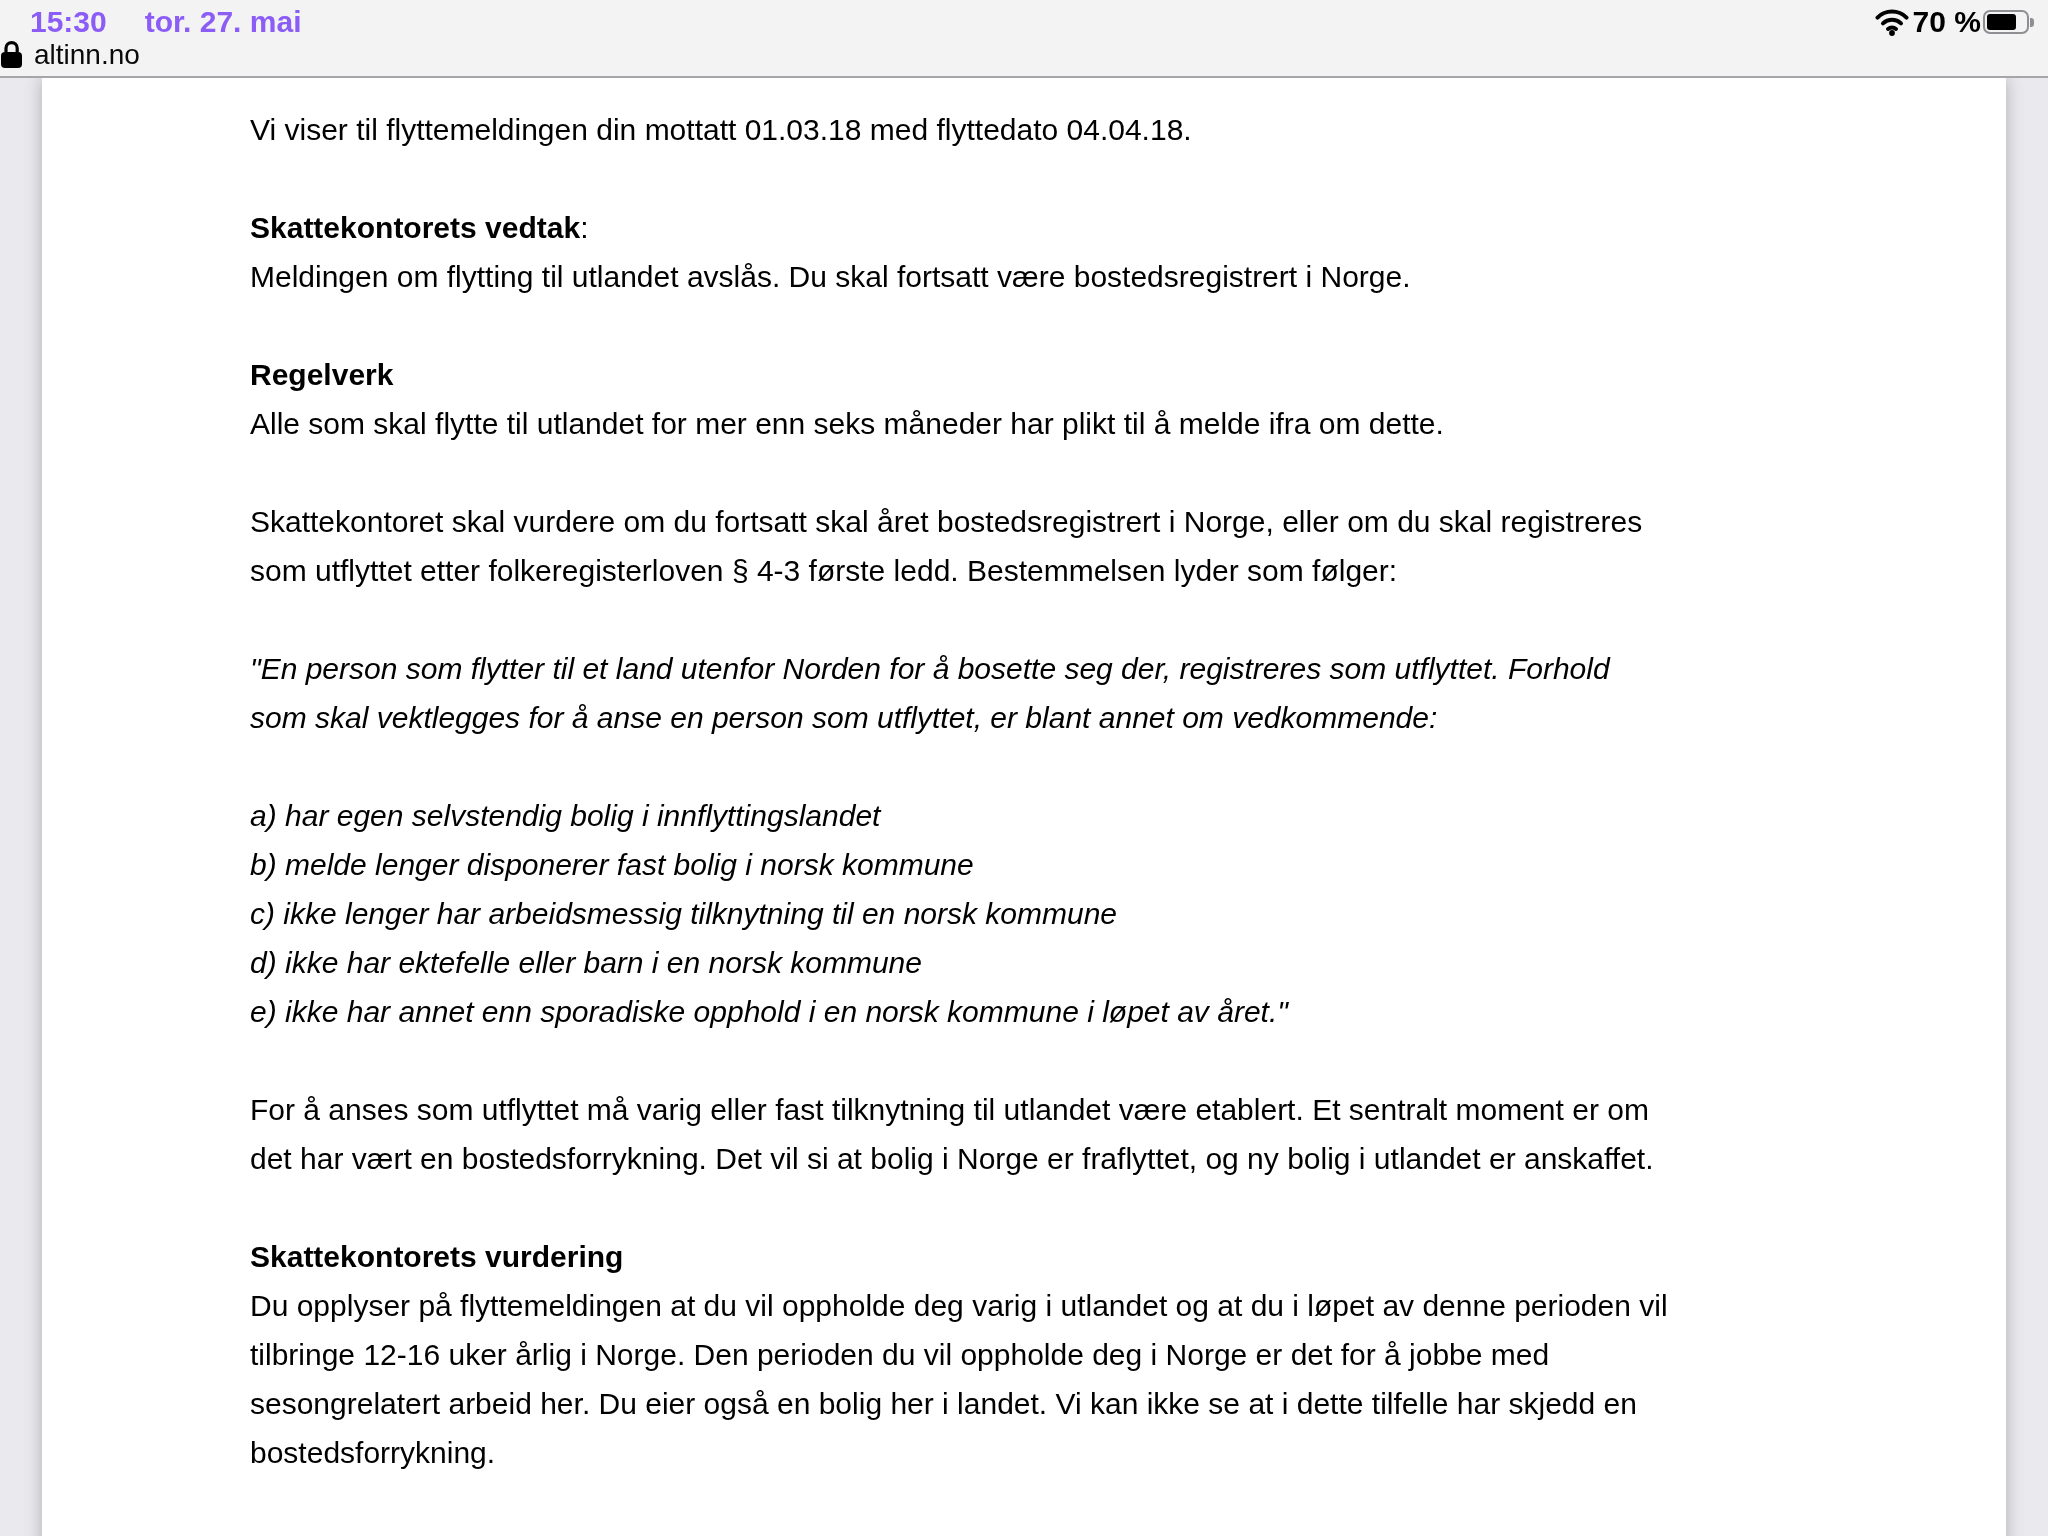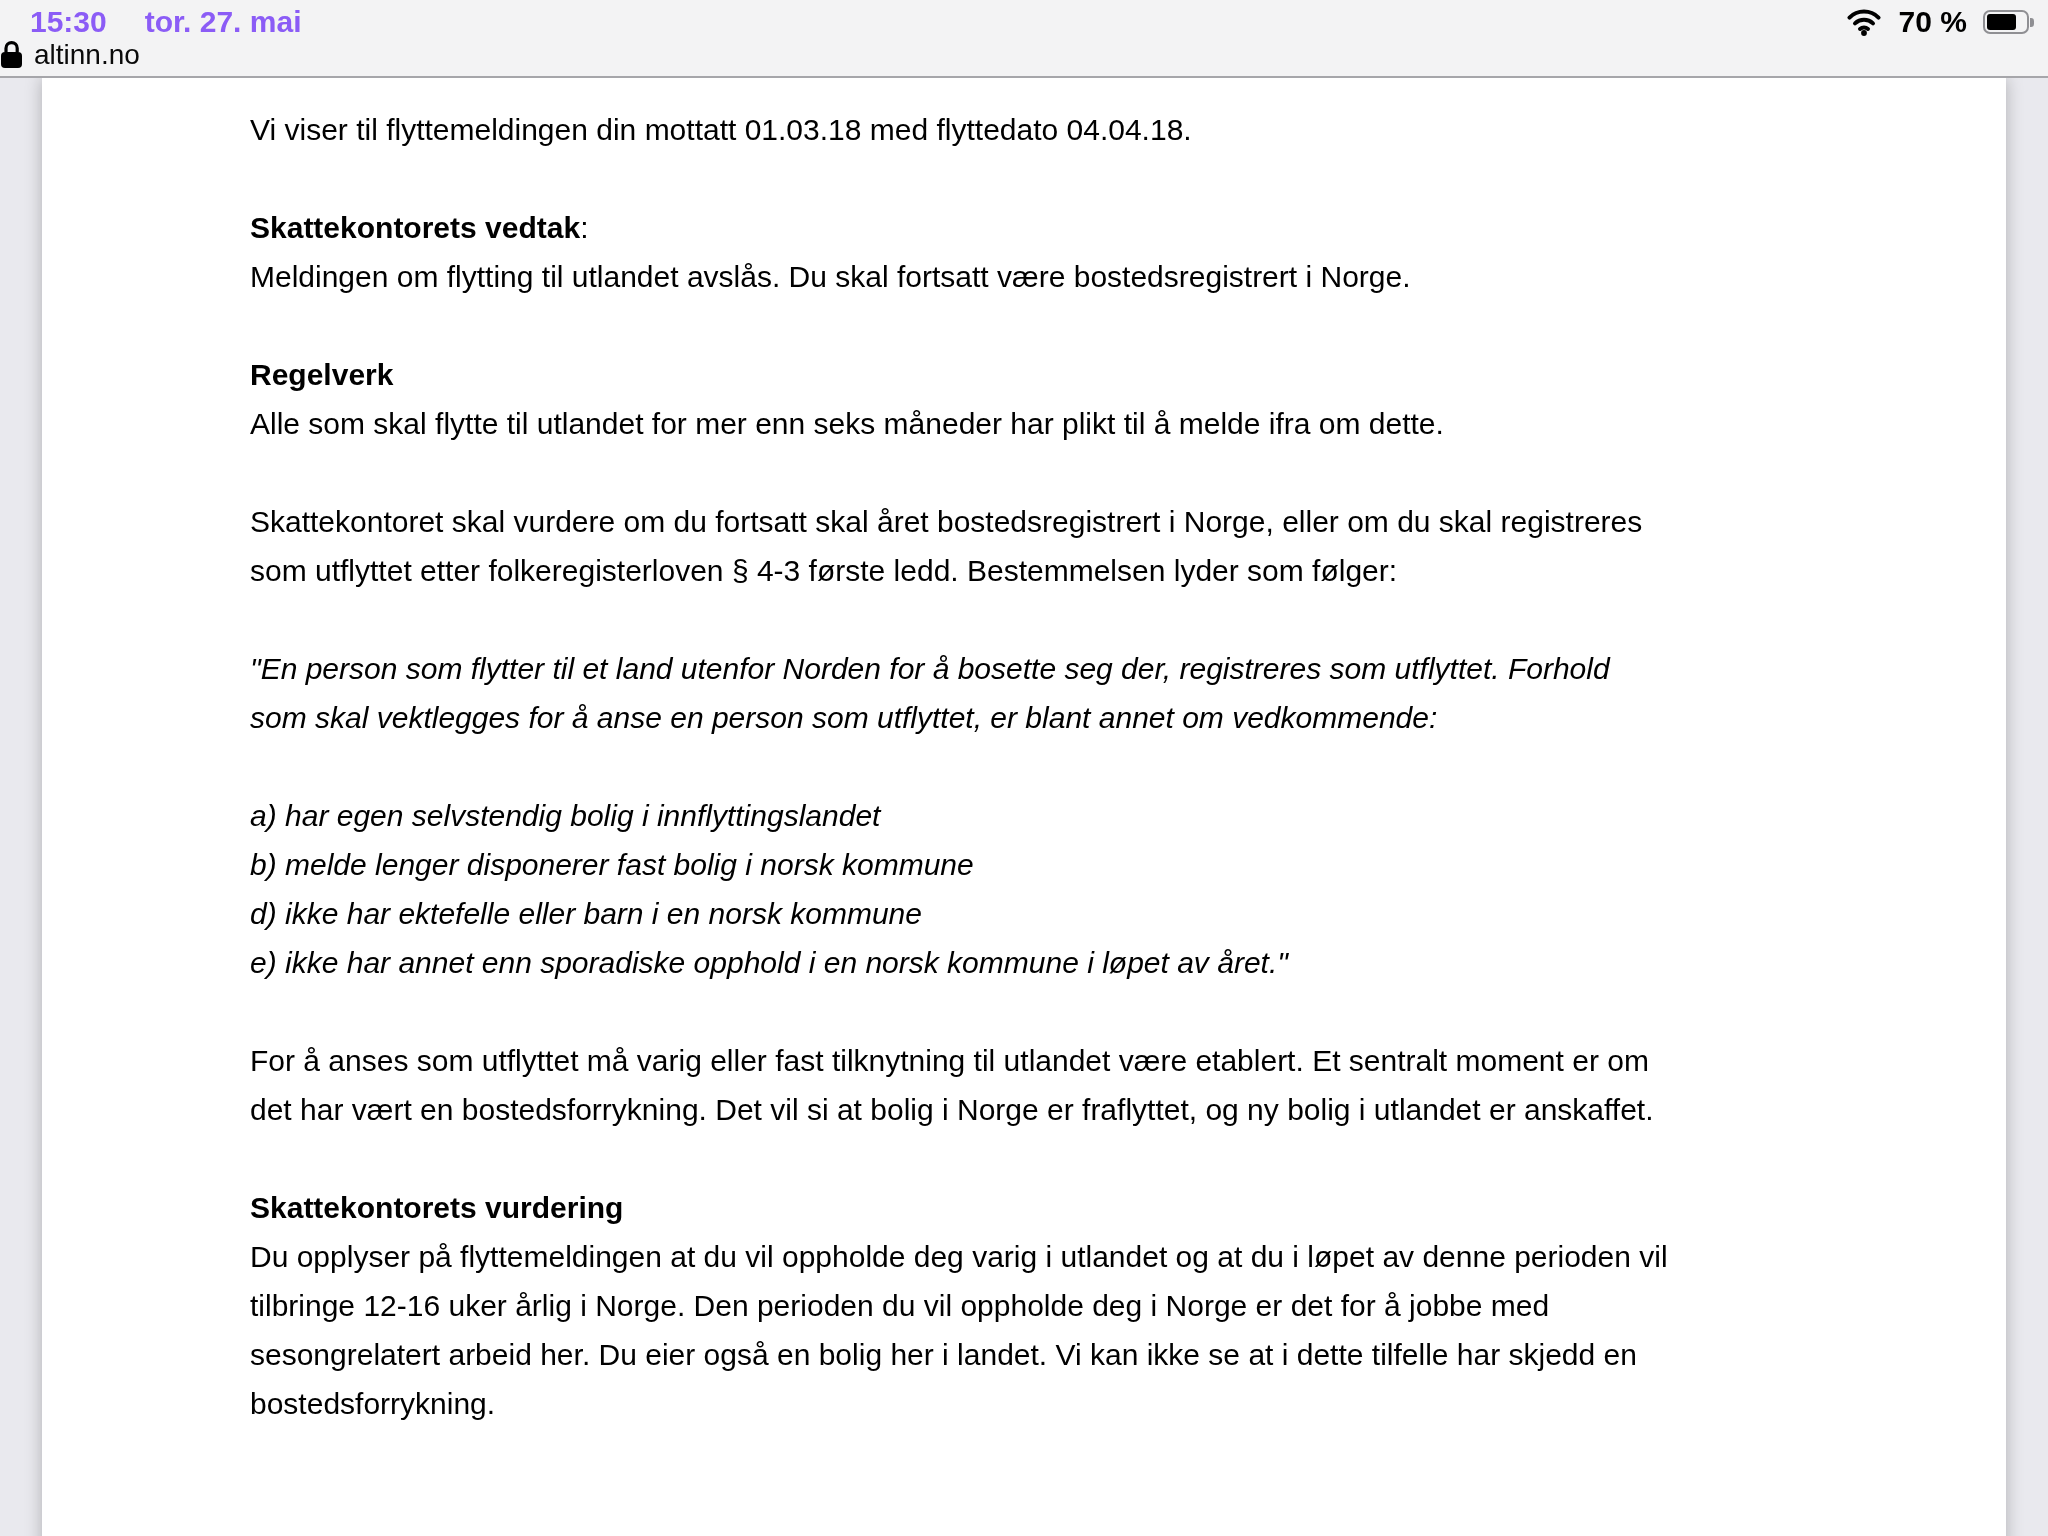--- a/index.html
+++ b/index.html
@@ -12,21 +12,21 @@
   
   .chrome{
     position:absolute;top:0;left:0;width:2048px;height:78px;
     background:#f3f3f4;border-bottom:2px solid #a6a6aa;box-sizing:border-box;z-index:5;
   }
   .status-left{
     position:absolute;left:30px;top:5px;height:34px;display:flex;align-items:center;gap:38px;
     font-size:30px;font-weight:600;color:#8b5cf6;
   }
   .status-right{
-    position:absolute;right:14px;top:5px;height:34px;display:flex;align-items:center;gap:16px;
+    position:absolute;right:14px;top:5px;height:34px;display:flex;align-items:center;gap:2px;
     font-size:30px;font-weight:600;color:#000;
   }
   .wifi{display:inline-flex;margin-right:2px;}
   .battery{display:inline-flex;align-items:center;}
   .battery-body{
     position:relative;display:inline-block;width:46px;height:24px;
     border:2px solid rgba(60,60,67,0.55);border-radius:7px;box-sizing:border-box;background:transparent;
   }
   .battery-fill{
     position:absolute;left:2px;top:2px;bottom:2px;width:70%;
@@ -125,20 +125,21 @@
       </div>
 
       <div class="block">
         <div class="line italic">"En person som flytter til et land utenfor Norden for å bosette seg der, registreres som utflyttet. Forhold</div>
         <div class="line italic">som skal vektlegges for å anse en person som utflyttet, er blant annet om vedkommende:</div>
       </div>
 
       <div class="block">
         <div class="line italic">a) har egen selvstendig bolig i innflyttingslandet</div>
         <div class="line italic">b) melde lenger disponerer fast bolig i norsk kommune</div>
+        <div class="line italic">c) ikke lenger har arbeidsmessig tilknytning til en norsk kommune</div>
         <div class="line italic">d) ikke har ektefelle eller barn i en norsk kommune</div>
         <div class="line italic">e) ikke har annet enn sporadiske opphold i en norsk kommune i løpet av året."</div>
       </div>
 
       <div class="block">
         <div class="line">For å anses som utflyttet må varig eller fast tilknytning til utlandet være etablert. Et sentralt moment er om</div>
         <div class="line">det har vært en bostedsforrykning. Det vil si at bolig i Norge er fraflyttet, og ny bolig i utlandet er anskaffet.</div>
       </div>
 
       <div class="block heading">

